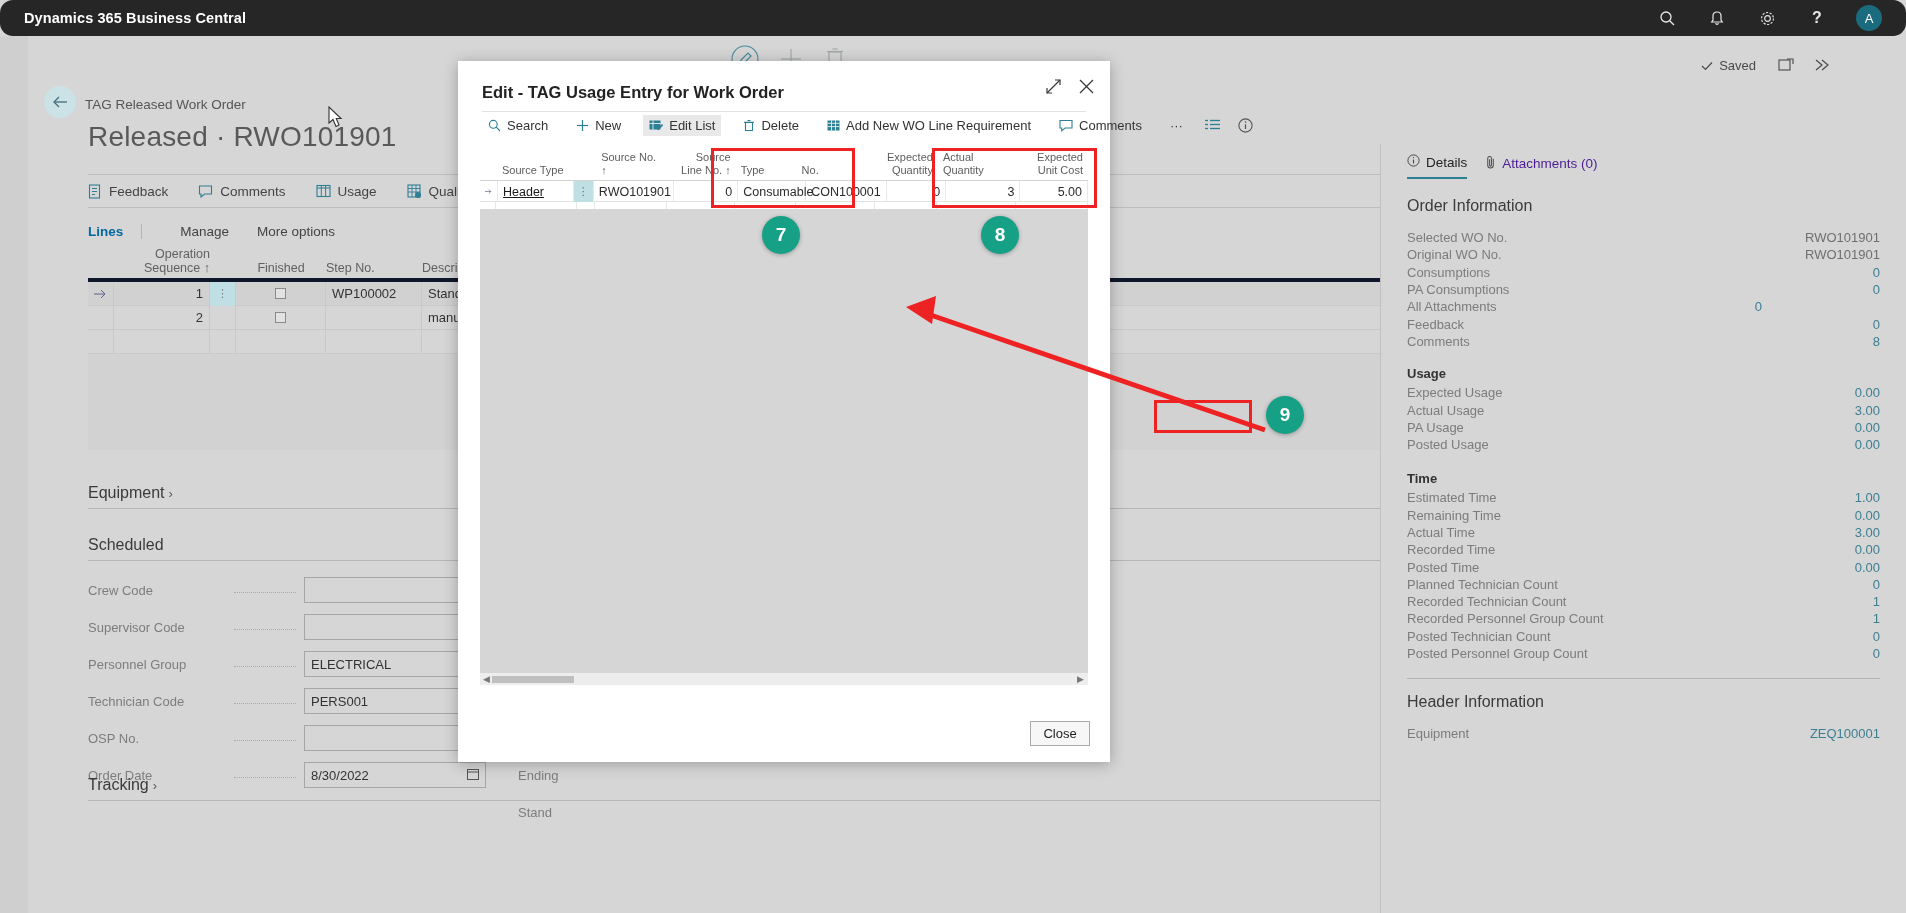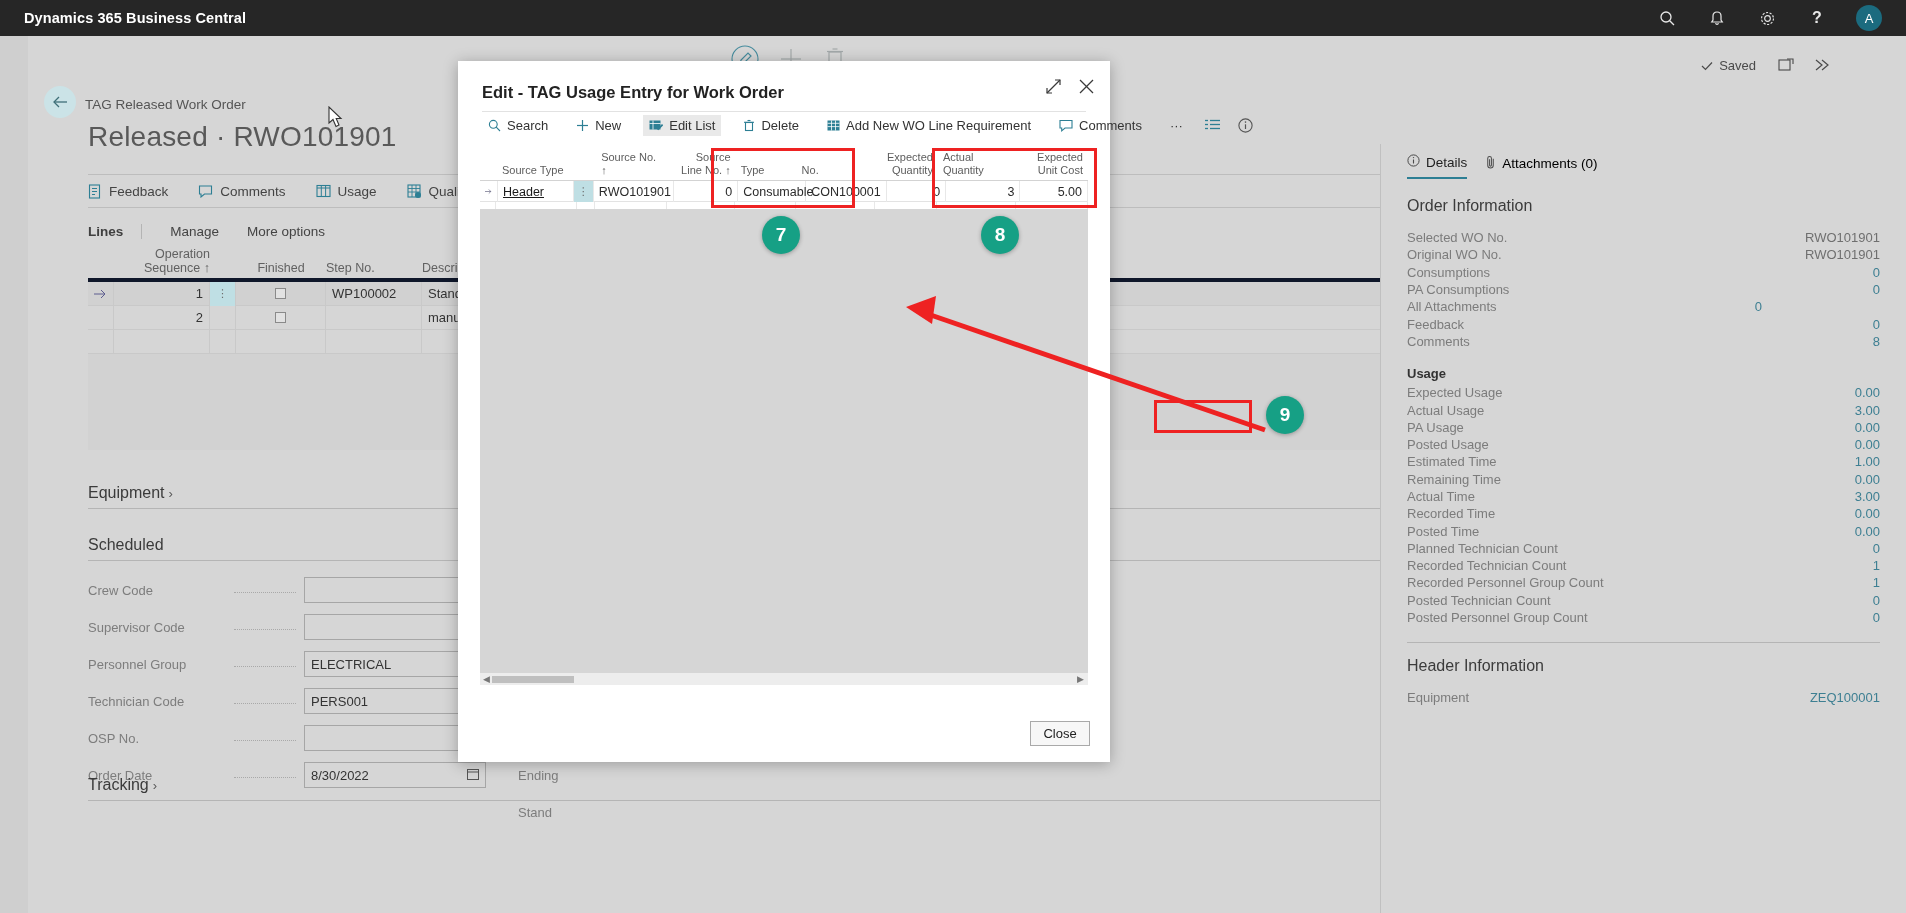--- a/index.html
+++ b/index.html
@@ -7,21 +7,21 @@
     width: 1906px; height: 913px;
     font-family: "Liberation Sans", sans-serif;
     background: #d6d6d6;
     overflow: hidden;
   }
   #root { position: relative; width: 1906px; height: 913px; }
 
   
   .topbar {
     position: absolute; left: 0; top: 0; width: 1906px; height: 36px;
-    background: #262626; display: flex; align-items: center;
+    background: #262626; display: flex; align-items: center; border-radius: 13px;
   }
   .topbar-title {
     color: #ffffff; font-size: 14.5px; font-weight: bold;
     margin-left: 24px; letter-spacing: .1px;
   }
   .topbar-icons {
     margin-left: auto; display: flex; align-items: center; gap: 28px;
     margin-right: 24px;
   }
   .tb-ico { color: #e8e8e8; display: flex; align-items: center; justify-content: center;
@@ -59,22 +59,22 @@
     display: flex; align-items: center; gap: 30px;
   }
   .act-item { display: flex; align-items: center; gap: 7px; font-size: 13.5px; color: #444; cursor: pointer; }
   .act-item .gi { color: #2d7f94; display: flex; }
 
   .subtabs {
     position: absolute; left: 88px; top: 182px; width: 1738px; height: 26px;
     display: flex; align-items: center; gap: 0px;
   }
   .subtab { font-size: 13.5px; color: #444; cursor: pointer; padding: 0 14px; }
-  .subtab.first { font-weight: bold; color: #404040; padding-left: 0; padding-right: 18px;
-                  border-right: 1px solid #b4b4b4; margin-right: 14px; }
+  .subtab.first { font-weight: bold; color: #0369a1; padding-left: 0; padding-right: 18px;
+                  border-right: 1px solid #b4b4b4; margin-right: 24px; }
 
   
   .lines-grid { position: absolute; left: 88px; top: 212px; width: 1404px; }
   .lg-head { display: flex; height: 34px; border-bottom: 4px solid #0f172a; align-items: flex-end; }
   .lg-head .c { font-size: 12.5px; color: #616161; padding-bottom: 3px; line-height: 14px; }
   .lg-row { display: flex; height: 24px; border-bottom: 1px solid #c9c9c9; align-items: center; }
   .lg-row.sel { background: #d1d1d1; }
   .lg-row .c { font-size: 13px; color: #333; padding: 0 6px; height: 24px;
                display: flex; align-items: center; border-right: 1px solid #c9c9c9; }
   .c-arrow { width: 26px; justify-content: center !important; }
@@ -108,21 +108,21 @@
   .fctl .val { flex: 1; }
   .fctl .aff { color: #555; font-size: 12px; }
   .col2 { position: absolute; left: 430px; top: 0; }
 
   
   .rightpane {
     position: absolute; left: 1380px; top: 108px; width: 526px; height: 805px;
     background: #d6d6d6; border-left: 1px solid #c0c0c0;
   }
   .rp-tabs { display: flex; gap: 18px; padding: 10px 38px 0 26px; }
-  .rp-tab { font-size: 13.5px; color: #000000; padding-bottom: 7px; display: flex; gap: 6px; align-items: center; cursor: pointer; }
+  .rp-tab { font-size: 13.5px; color: #4c1d95; padding-bottom: 7px; display: flex; gap: 6px; align-items: center; cursor: pointer; }
   .rp-tab.active { color: #222; border-bottom: 2px solid #2d7f94; }
   .rp-sect-title { font-size: 16px; color: #3b3b3b; margin: 18px 26px 14px 26px; }
   .rp-sub-title { font-size: 13px; color: #333; font-weight: bold; margin: 16px 26px 3px 26px; }
   .rp-row { display: flex; justify-content: space-between; margin: 0 26px; height: 17.3px; align-items: center; }
   .rp-k { font-size: 13px; color: #7c7c7c; text-align: right; }
   .rp-v { font-size: 13px; color: #6f6f6f; }
   .rp-v.link { color: #3d7f92; }
   .rp-v.mid { margin-right: 118px; }
   .rp-divider { border-top: 1px solid #b5b5b5; margin: 16px 26px 0 26px; }
 
@@ -536,20 +536,21 @@
         </div>
       <div class="rp-row">
           <span class="rp-k">PA Usage</span>
           <span class="rp-v link">0.00</span>
         </div>
       <div class="rp-row">
           <span class="rp-k">Posted Usage</span>
           <span class="rp-v link">0.00</span>
         </div>
 
+      <div class="rp-sub-title" style="margin-top:18px">Time</div>
       <div class="rp-row">
           <span class="rp-k">Estimated Time</span>
           <span class="rp-v link">1.00</span>
         </div>
       <div class="rp-row">
           <span class="rp-k">Remaining Time</span>
           <span class="rp-v link">0.00</span>
         </div>
       <div class="rp-row">
           <span class="rp-k">Actual Time</span>

